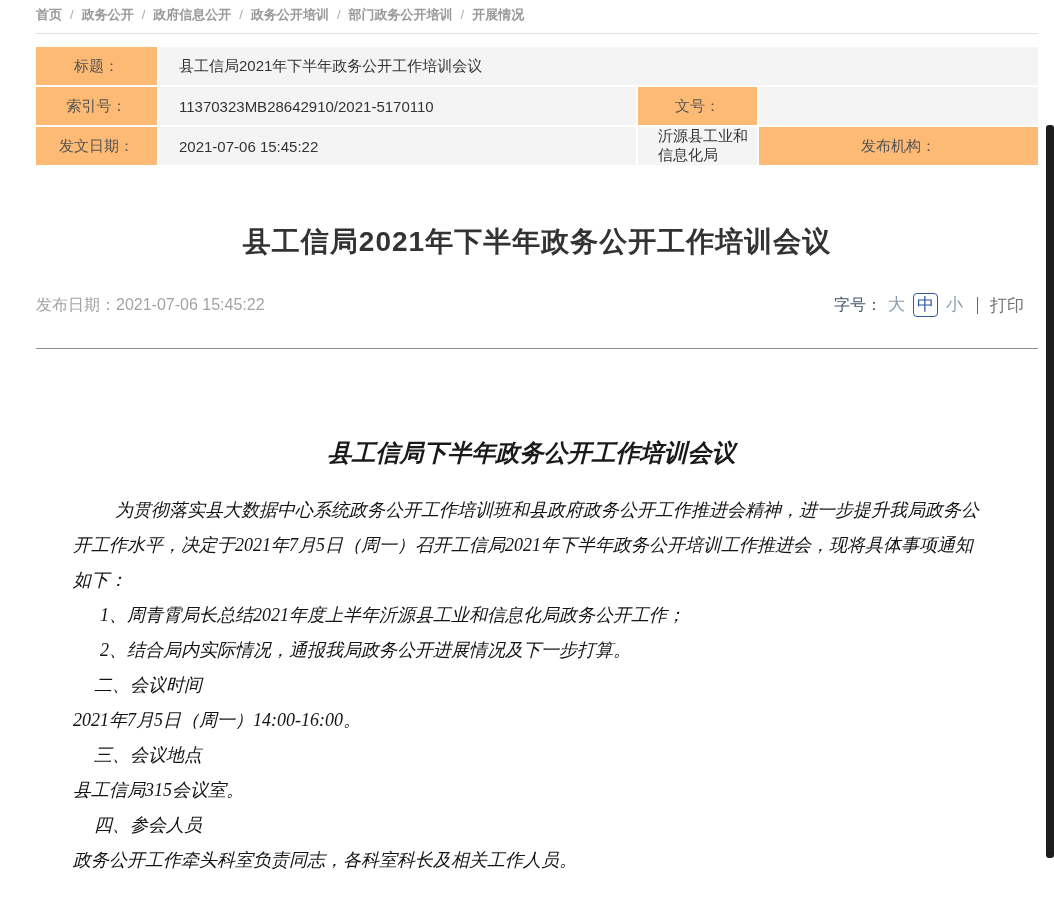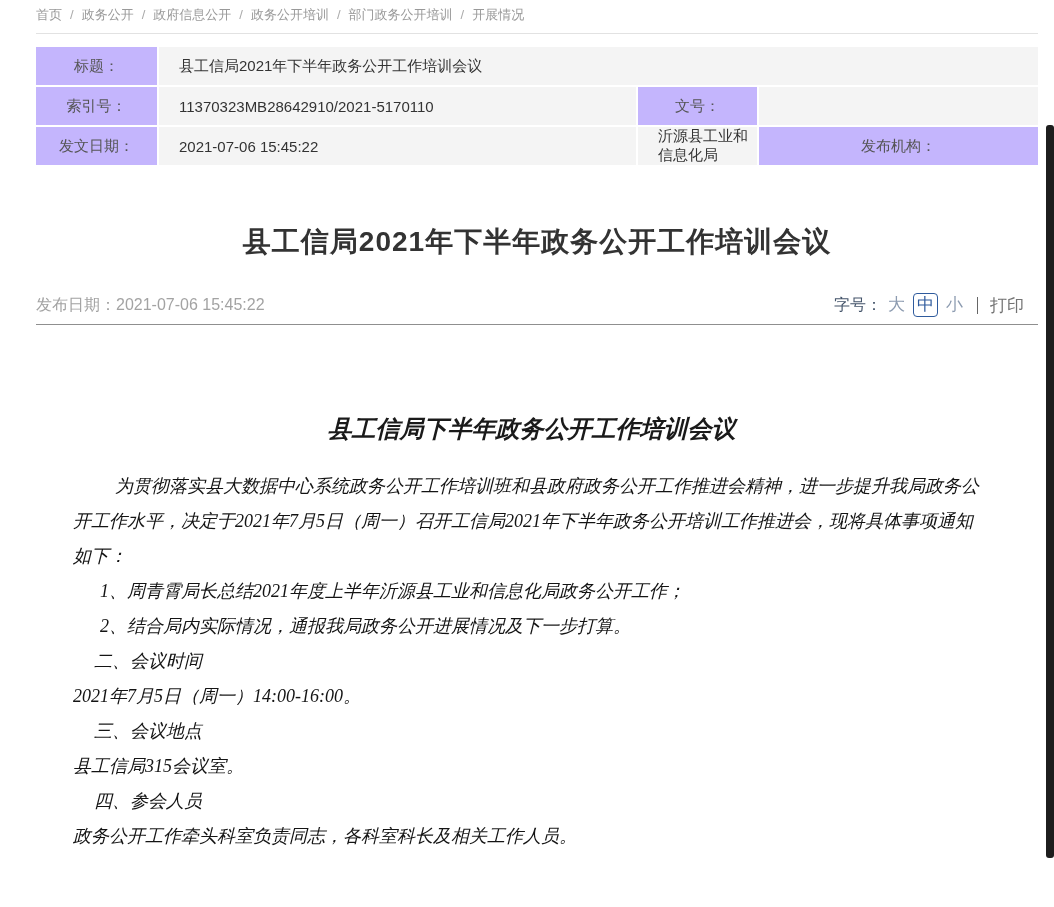--- a/index.html
+++ b/index.html
@@ -16,42 +16,42 @@
     width: 1002px;
     margin-left: 36px;
   }
   
   .breadcrumb {
     padding-top: 7px;
     font-size: 13px;
     color: #999999;
     line-height: 16px;
   }
-  .crumb { cursor: pointer; }
+  .crumb { cursor: pointer; font-weight: bold; }
   .crumb-sep { margin: 0 8px; color: #aaaaaa; }
   .top-divider {
     border: none;
     border-top: 1px solid #e2e2e2;
     margin: 10px 0 0 0;
   }
   
   .meta-table {
     margin-top: 13px;
     display: grid;
     grid-template-columns: 121px 477px 119px 1fr;
     gap: 2px;
     font-size: 15px;
   }
   .cell {
     height: 38px;
     display: flex;
     align-items: center;
   }
   .cell-label {
-    background: #c4b5fd;
+    background: #fdba74;
     justify-content: center;
     color: #555555;
     text-align: right;
   }
   .cell-value {
     background: #f4f4f4;
     padding-left: 20px;
     color: #333333;
   }
   .span3 { grid-column: 2 / 5; }
@@ -64,21 +64,21 @@
     font-weight: bold;
     color: #333333;
     letter-spacing: 1px;
   }
   
   .article-meta {
     margin-top: 32px;
     display: flex;
     justify-content: space-between;
     align-items: center;
-    padding-bottom: 7px;
+    padding-bottom: 31px;
     border-bottom: 1px solid #8f8f8f;
   }
   .publish-date {
     color: #a3a3a3;
     font-size: 16px;
   }
   .font-tools {
     display: flex;
     align-items: center;
     padding-right: 14px;

